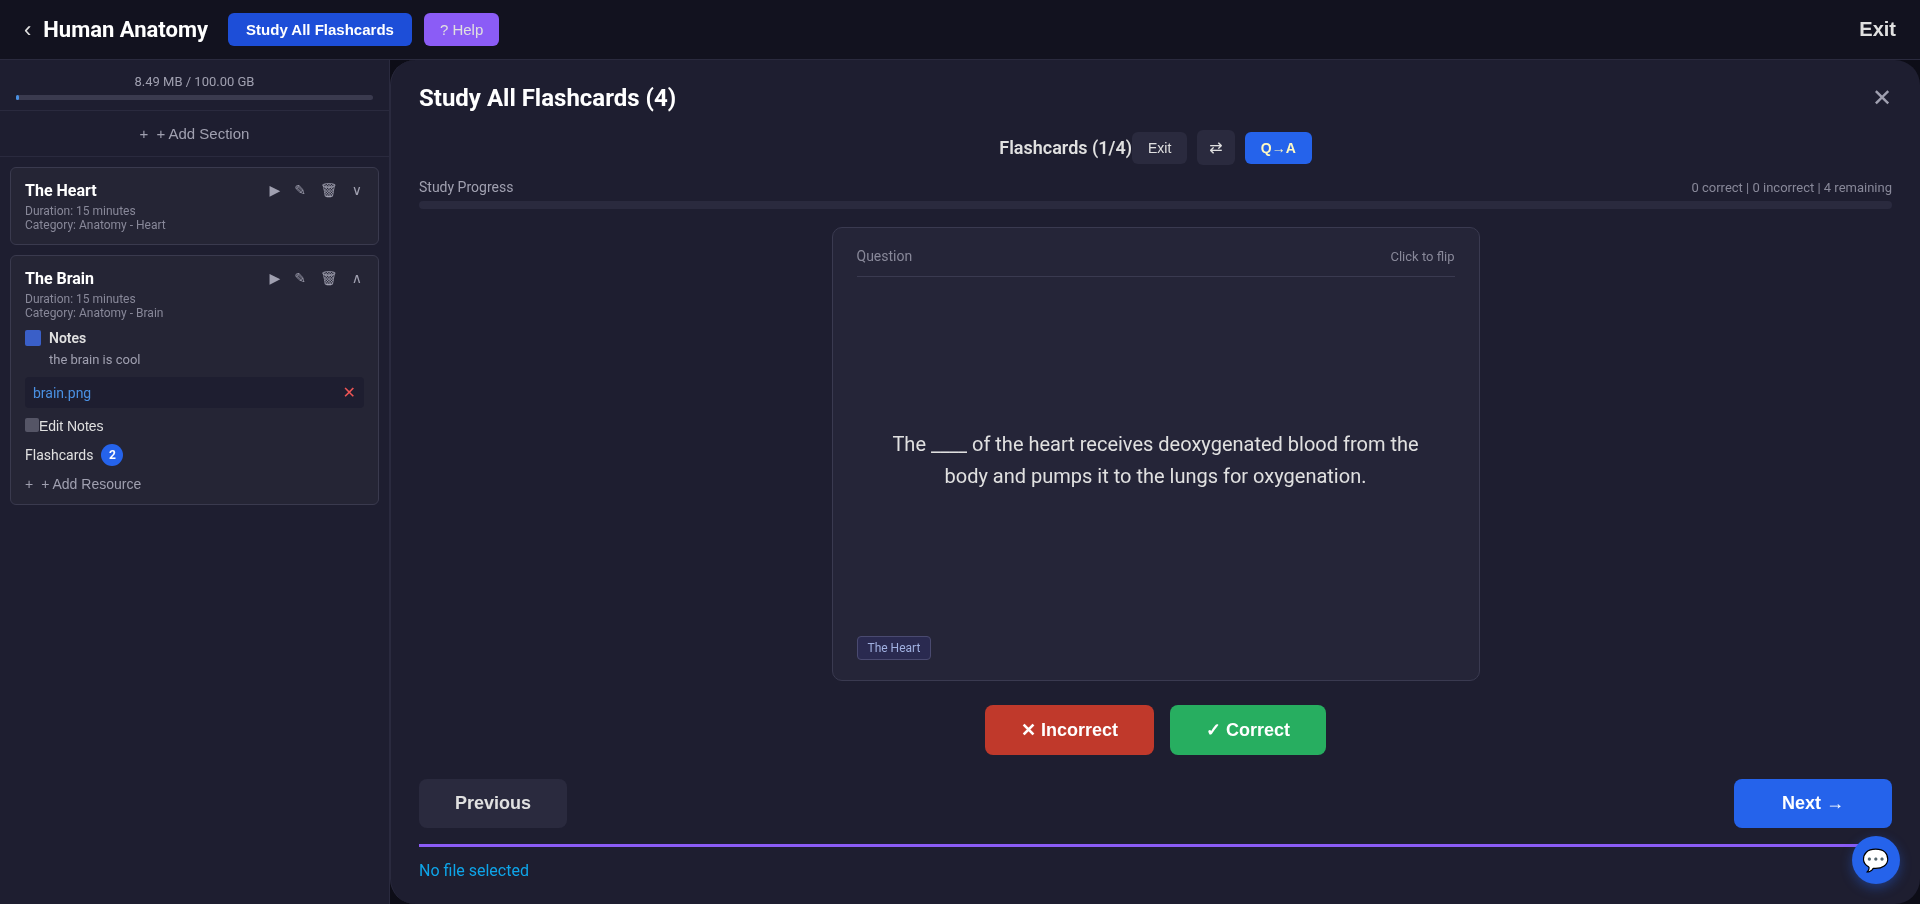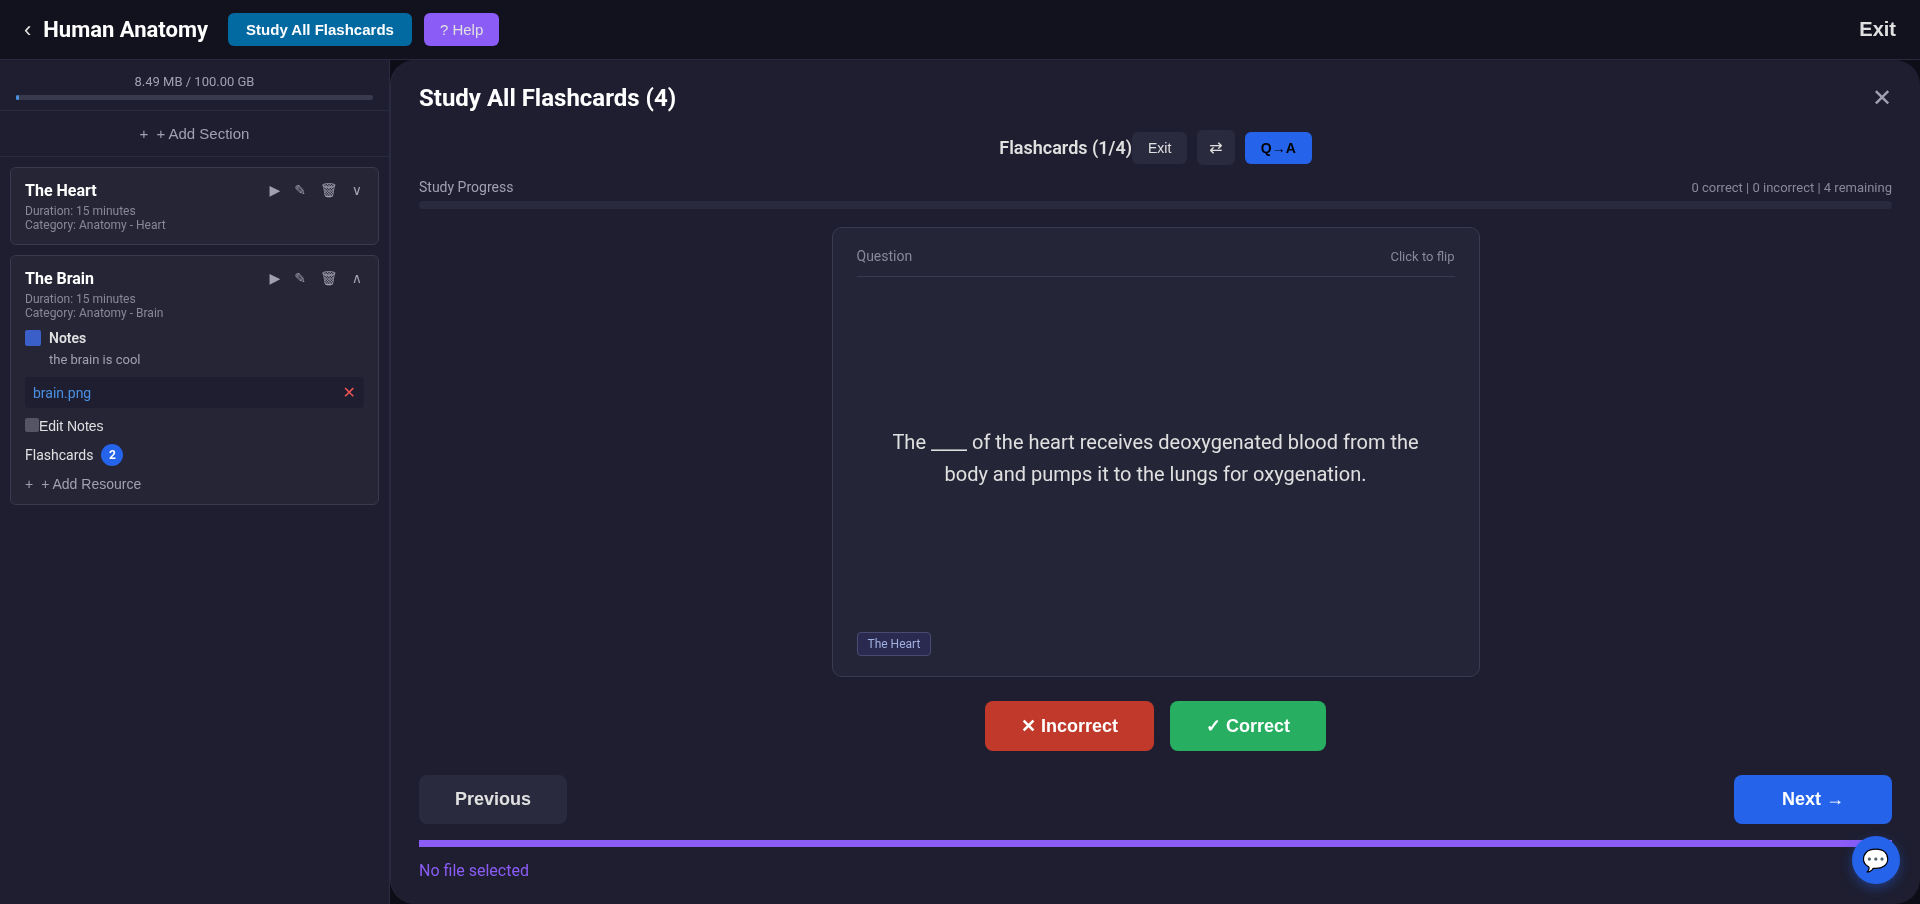--- a/index.html
+++ b/index.html
@@ -32,21 +32,21 @@
       background: none;
       border: none;
     }
     .app-title {
       font-size: 22px;
       font-weight: 700;
       color: #ffffff;
       margin-right: 20px;
     }
     .study-all-btn {
-      background: #0369a1;
+      background: #1d4ed8;
       color: white;
       border: none;
       border-radius: 6px;
       padding: 8px 18px;
       font-size: 15px;
       font-weight: 600;
       cursor: pointer;
       margin-right: 12px;
     }
     .help-btn {
@@ -341,21 +341,21 @@
       border: none;
       color: #e0e0e0;
       border-radius: 6px;
       padding: 8px 12px;
       font-size: 16px;
       cursor: pointer;
     }
     .ctrl-btn-blue {
       background: #2563eb;
       border: none;
-      color: #000000;
+      color: #fef9c3;
       border-radius: 6px;
       padding: 8px 16px;
       font-size: 14px;
       font-weight: 600;
       cursor: pointer;
     }
 
     
     .progress-section {
       margin-bottom: 18px;
@@ -501,22 +501,22 @@
       color: white;
       border-radius: 8px;
       padding: 14px 48px;
       font-size: 18px;
       font-weight: 600;
       cursor: pointer;
     }
 
     .no-file-text {
       font-size: 16px;
-      color: #8b5cf6;
-      border-top: 7px solid #8b5cf6;
+      color: #0ea5e9;
+      border-top: 3px solid #8b5cf6;
       padding-top: 14px;
     }
 
     
     .chat-bubble {
       position: fixed;
       bottom: 20px;
       right: 20px;
       width: 48px;
       height: 48px;

